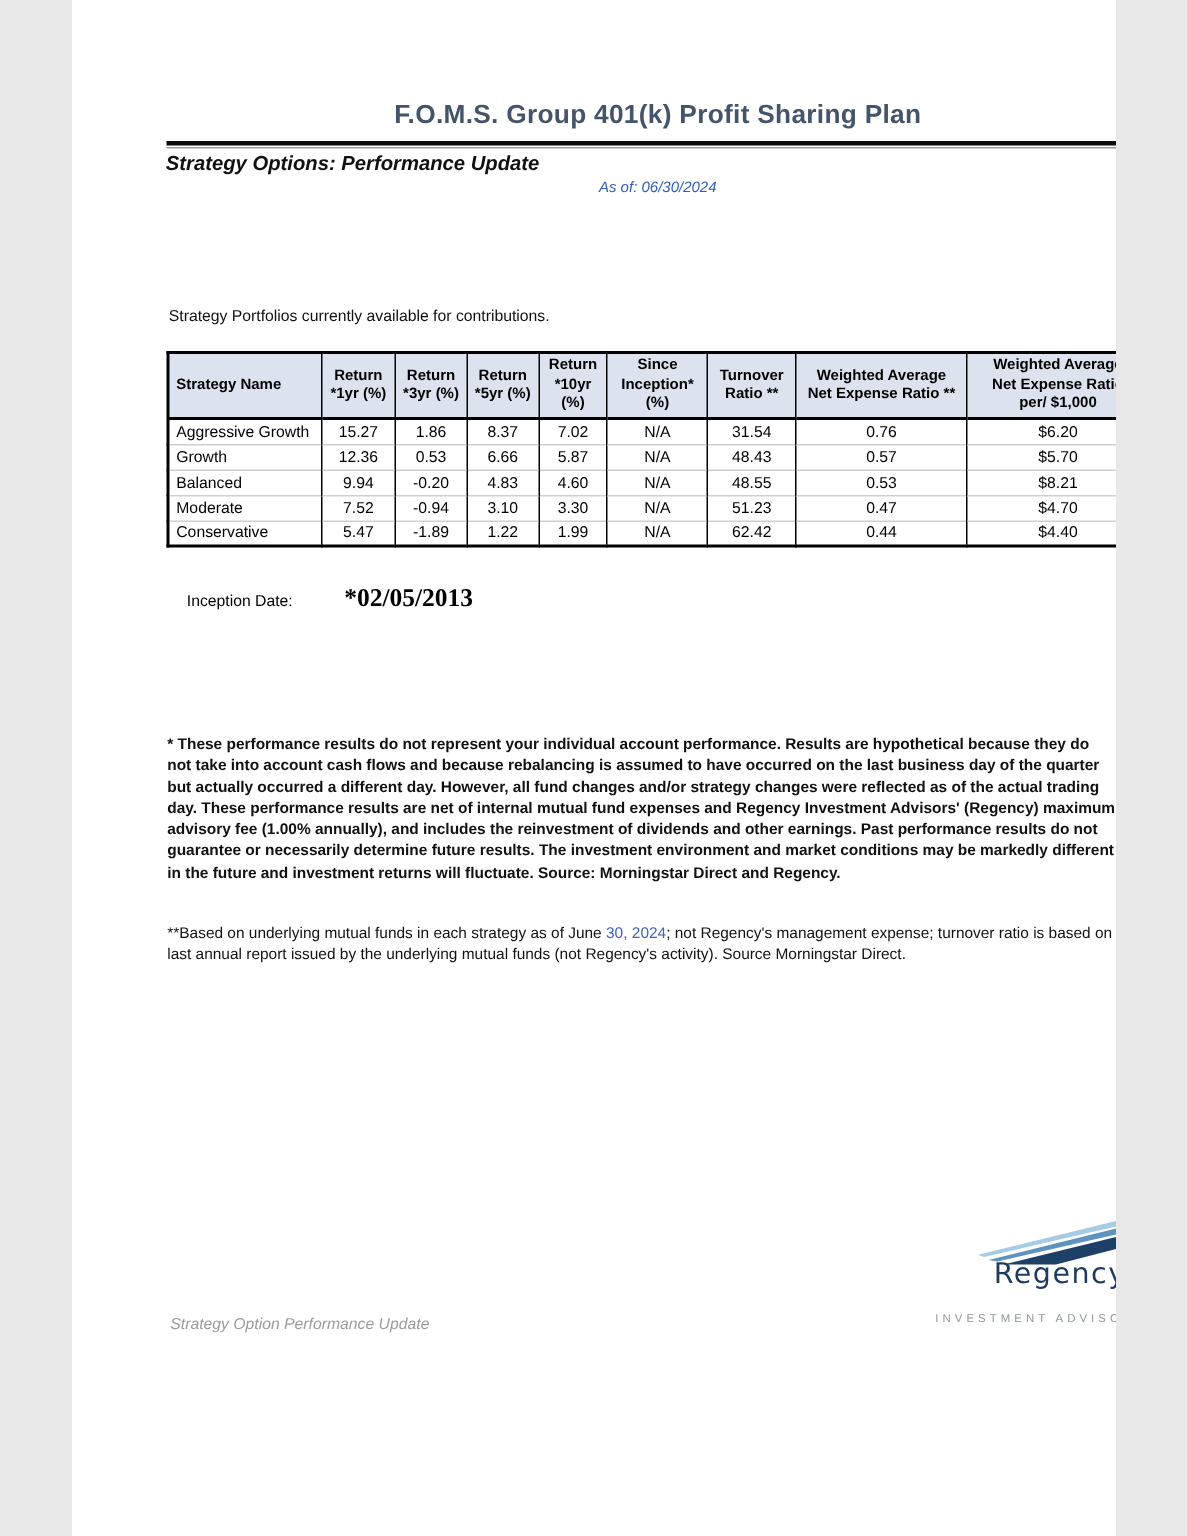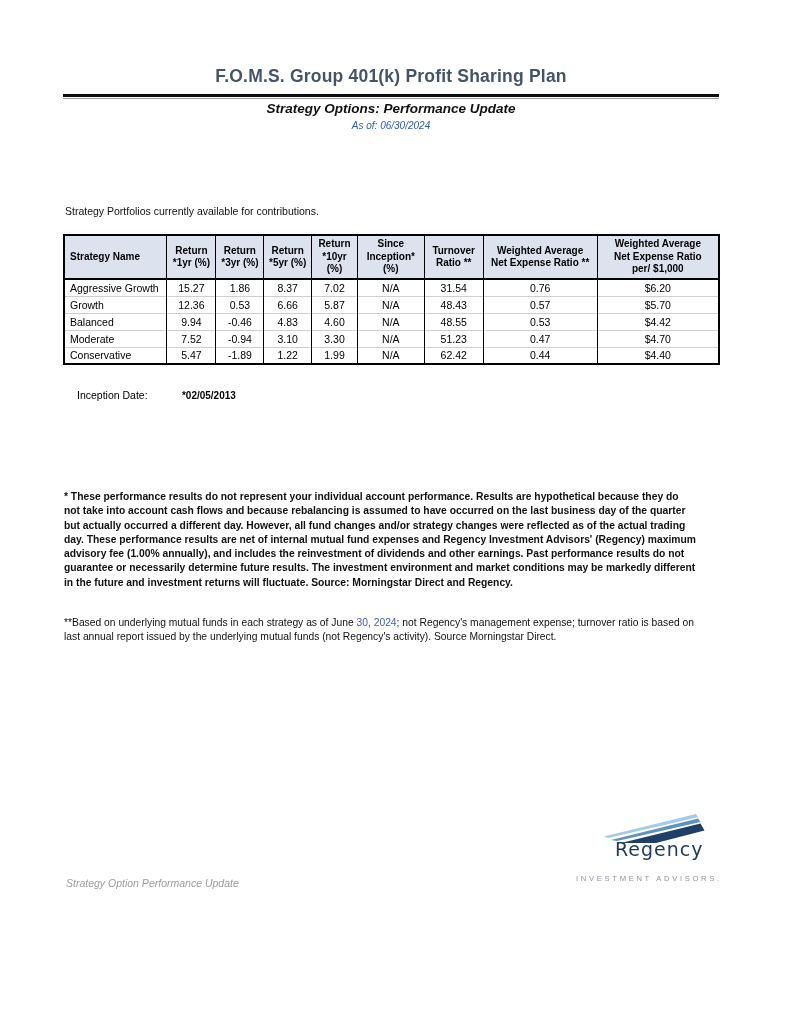--- a/index.html
+++ b/index.html
@@ -1,19 +1,19 @@
 <!DOCTYPE html>
 <html><head>
 <meta charset="utf-8">
 <style>
   * { margin: 0; padding: 0; box-sizing: border-box; }
   html, body { background: #e8e8e8; }
   .page {
     position: relative;
-    width: 791px;
+    width: 696px;
     height: 1024px;
     margin: 0 auto;
     background: #ffffff;
     font-family: "Liberation Sans", sans-serif;
     color: #000;
     overflow: hidden;
   }
 
   
   .doc-title {
@@ -28,21 +28,21 @@
   .title-rule {
     position: absolute;
     top: 94px; left: 63px; width: 656px;
     border-top: 3px solid #0b0b0b;
     border-bottom: 1px solid #9a9a9a;
     height: 5px;
   }
   .doc-subtitle {
     position: absolute;
     top: 101px; left: 63px; width: 656px;
-    text-align: center;
+    text-align: left;
     font-size: 13.5px;
     font-weight: 700;
     font-style: italic;
     color: #111;
   }
   .doc-asof {
     position: absolute;
     top: 120px; left: 63px; width: 656px;
     text-align: center;
     font-size: 10px;
@@ -94,21 +94,21 @@
     height: 17px;
     padding: 1px 3px;
     color: #000;
   }
   table.perf-table tbody tr:first-child td { border-top: none; }
   table.perf-table tbody td.name-col { text-align: left; padding-left: 5px; }
 
   
   .inception-row { position: absolute; top: 389px; left: 65px; font-size: 10.5px; }
   .inception-label { display: inline-block; width: 102px; margin-left: 12px; }
-  .inception-value { font-weight: 700; font-size: 10px; }
+  .inception-value { font-weight: 700; font-size: 17px; font-family: Liberation Serif, serif; }
 
   
   .disclaimer-1 {
     position: absolute;
     top: 490px; left: 64px; width: 632px;
     font-size: 10.3px;
     line-height: 14.3px;
     color: #111;
     font-weight: bold;
   }
@@ -221,27 +221,27 @@
             <td>6.66</td>
             <td>5.87</td>
             <td>N/A</td>
             <td>48.43</td>
             <td>0.57</td>
             <td>$5.70</td>
           </tr>
           <tr>
             <td class="name-col">Balanced</td>
             <td>9.94</td>
-            <td>-0.46</td>
+            <td>-0.20</td>
             <td>4.83</td>
             <td>4.60</td>
             <td>N/A</td>
             <td>48.55</td>
             <td>0.53</td>
-            <td>$4.42</td>
+            <td>$8.21</td>
           </tr>
           <tr>
             <td class="name-col">Moderate</td>
             <td>7.52</td>
             <td>-0.94</td>
             <td>3.10</td>
             <td>3.30</td>
             <td>N/A</td>
             <td>51.23</td>
             <td>0.47</td>

